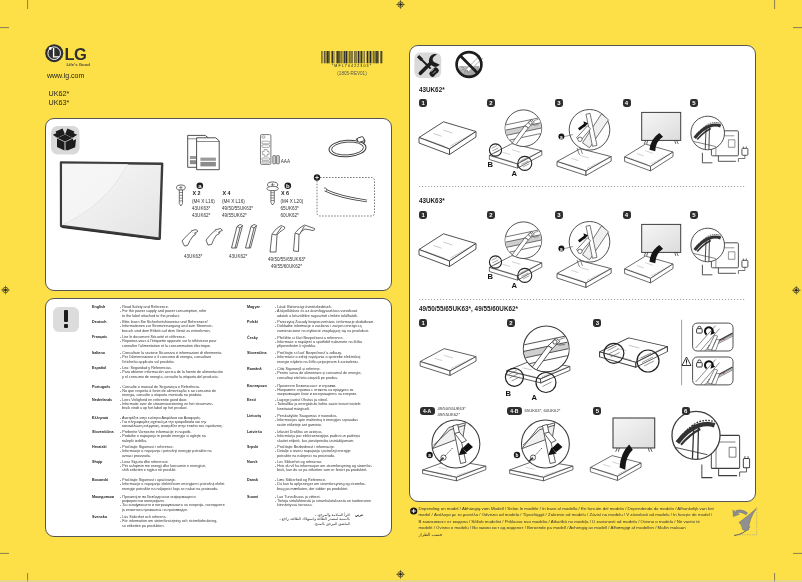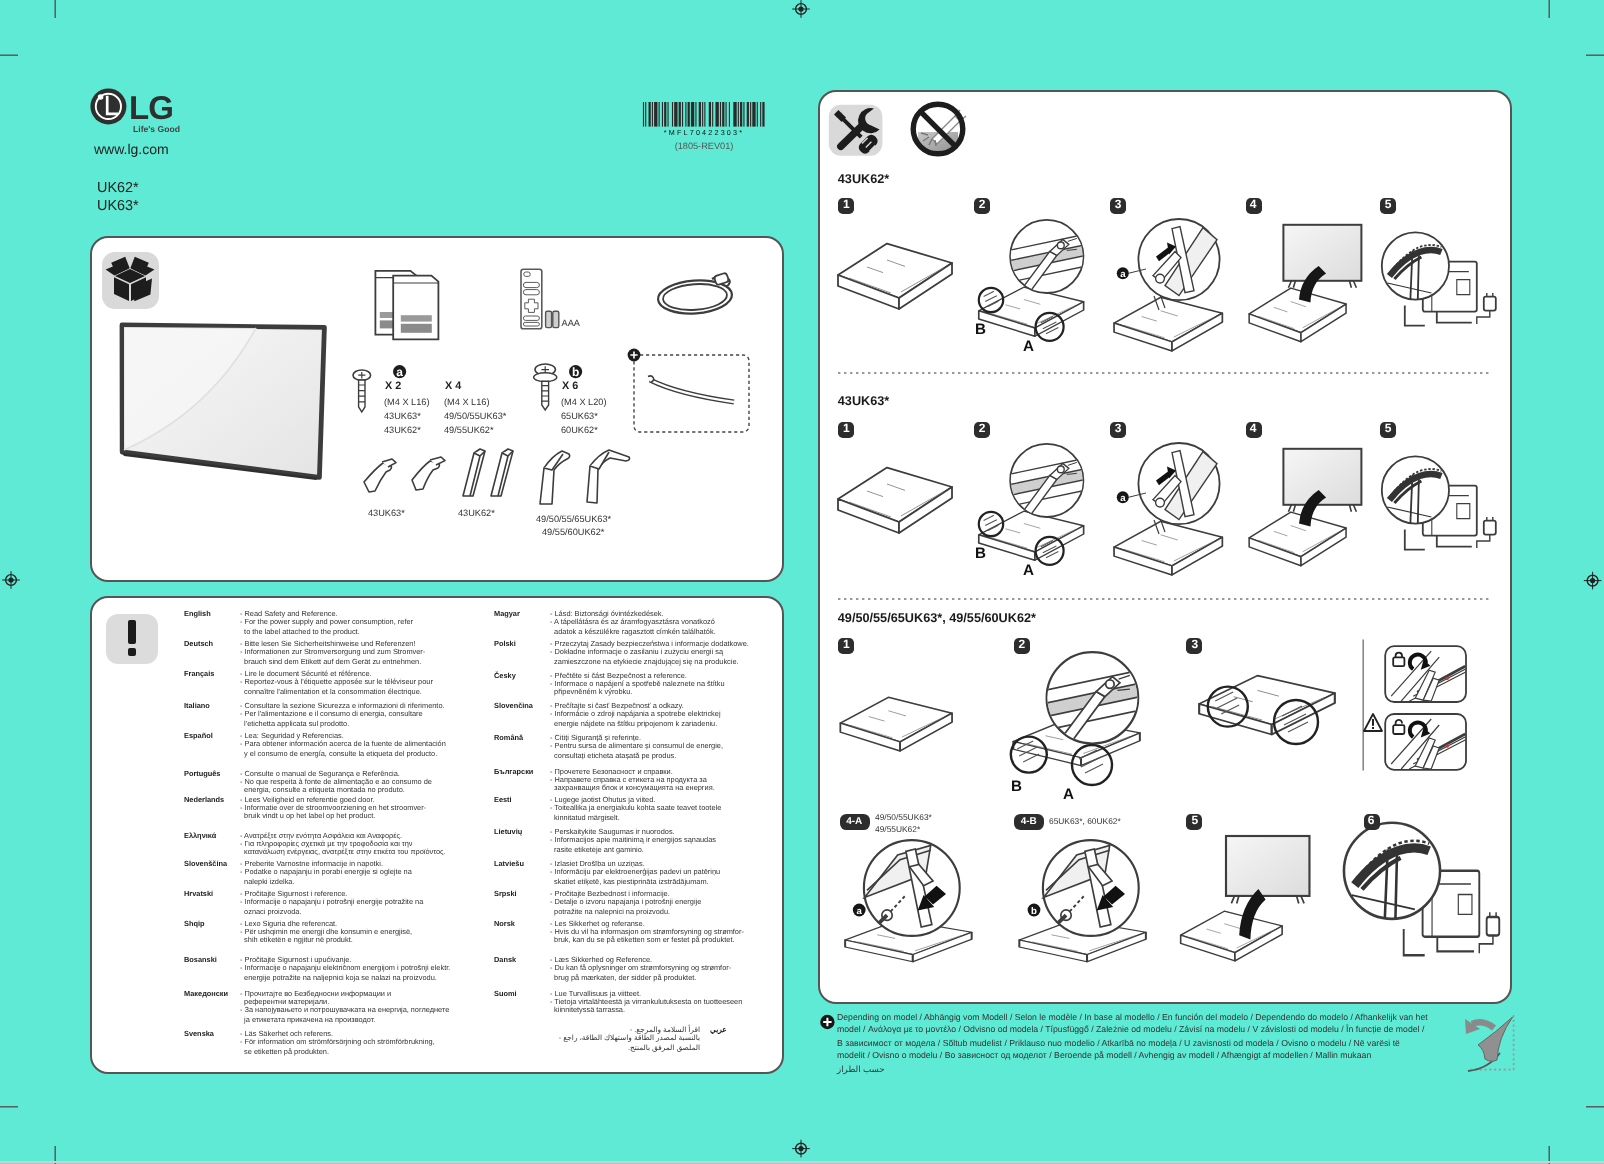--- a/index.html
+++ b/index.html
@@ -1,16 +1,16 @@
 <!DOCTYPE html>
 <html><head>
 <meta charset="utf-8">
 <style>
   html,body{margin:0;padding:0;background:#fff;}
-  #page{position:relative;width:802px;height:582px;background:#5eead4;overflow:hidden;
+  #page{position:relative;width:802px;height:582px;background:#fde047;overflow:hidden;
         font-family:"Liberation Sans",sans-serif;color:#222;}
   .abs{position:absolute;}
   .panel{position:absolute;border:1px solid #555;border-radius:9px;background:#fff;}
   .badge{position:absolute;width:8px;height:8px;background:#2d2d2d;border-radius:2.4px;
          color:#fff;font-size:6px;font-weight:bold;text-align:center;line-height:8.4px;}
   .badge2{position:absolute;height:8px;background:#2d2d2d;border-radius:3.2px;
          color:#fff;font-size:5px;font-weight:bold;text-align:center;line-height:8.6px;width:15px;letter-spacing:0px;}
   .lb{position:absolute;font-size:3.7px;line-height:1.19;color:#333;}
   .ln{position:absolute;left:0;top:0;font-weight:bold;color:#222;}
   .small4{font-size:4.35px;line-height:1.5;color:#333;}

